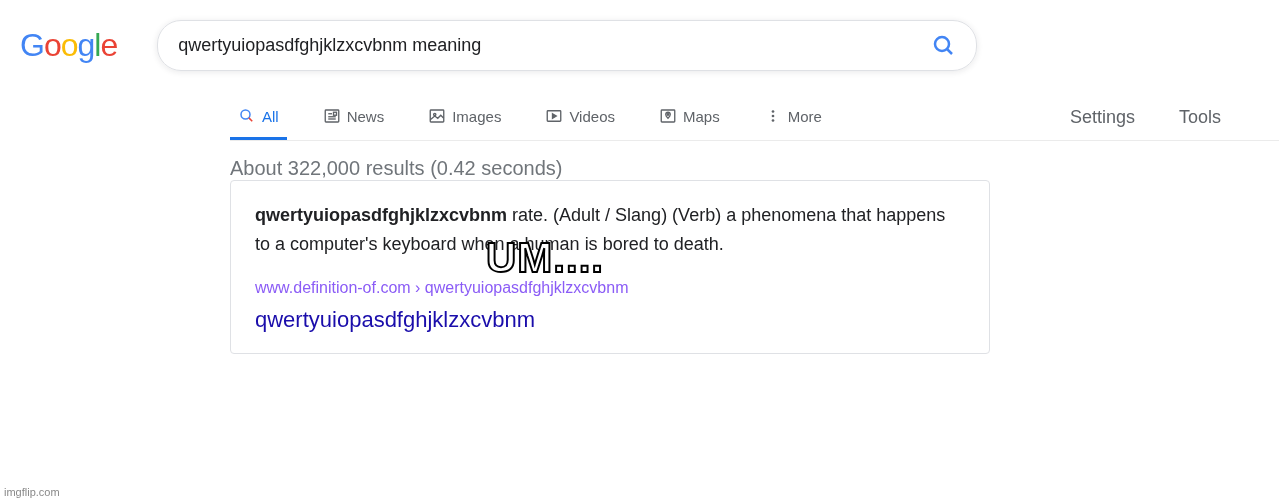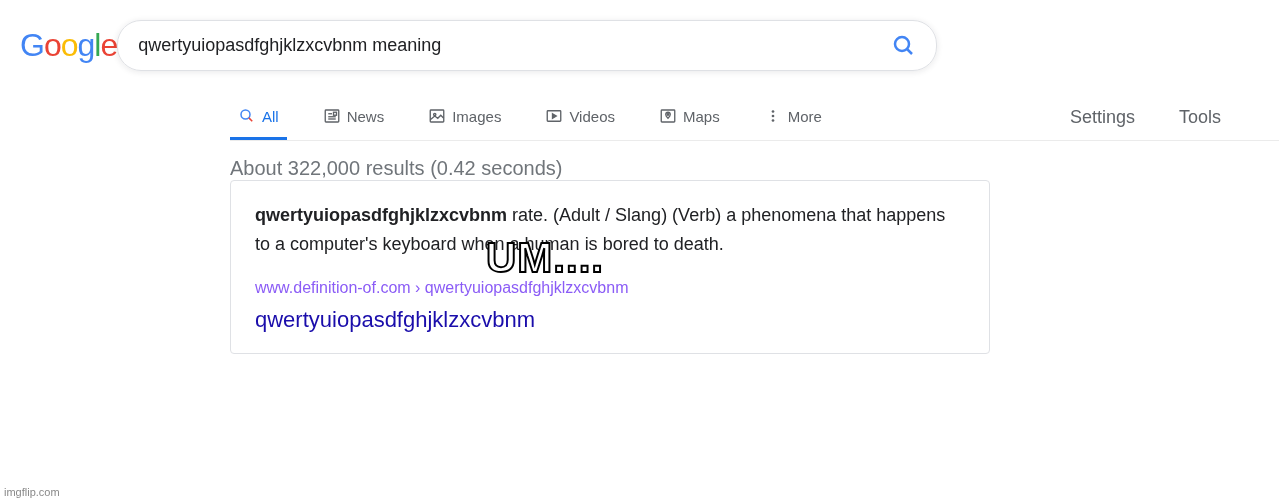--- a/index.html
+++ b/index.html
@@ -1,19 +1,19 @@
 <!DOCTYPE html>
 <html><head>
   <meta charset="utf-8">
   <style>
     * { margin: 0; padding: 0; box-sizing: border-box; }
     body { font-family: Arial, sans-serif; background: #fff; width: 1279px; height: 500px; overflow: hidden; position: relative; }
     
     .header { display: flex; align-items: center; padding: 20px 0 0 20px; }
-    .logo { font-size: 32px; font-weight: 500; letter-spacing: -1px; }
+    .logo { font-size: 32px; font-weight: 500; margin-right: 40px; letter-spacing: -1px; }
     .logo .g1 { color: #4285F4; }
     .logo .o1 { color: #EA4335; }
     .logo .o2 { color: #FBBC05; }
     .logo .g2 { color: #4285F4; }
     .logo .l { color: #34A853; }
     .logo .e { color: #EA4335; }
     
     .search-box { display: flex; align-items: center; border: 1px solid #dfe1e5; border-radius: 24px; width: 820px; height: 51px; padding: 0 20px; box-shadow: 0 1px 6px rgba(32,33,36,0.1); }
     .search-input { flex: 1; border: none; outline: none; font-size: 18px; color: #202124; }
     .search-icon { width: 24px; height: 24px; color: #4285F4; }

